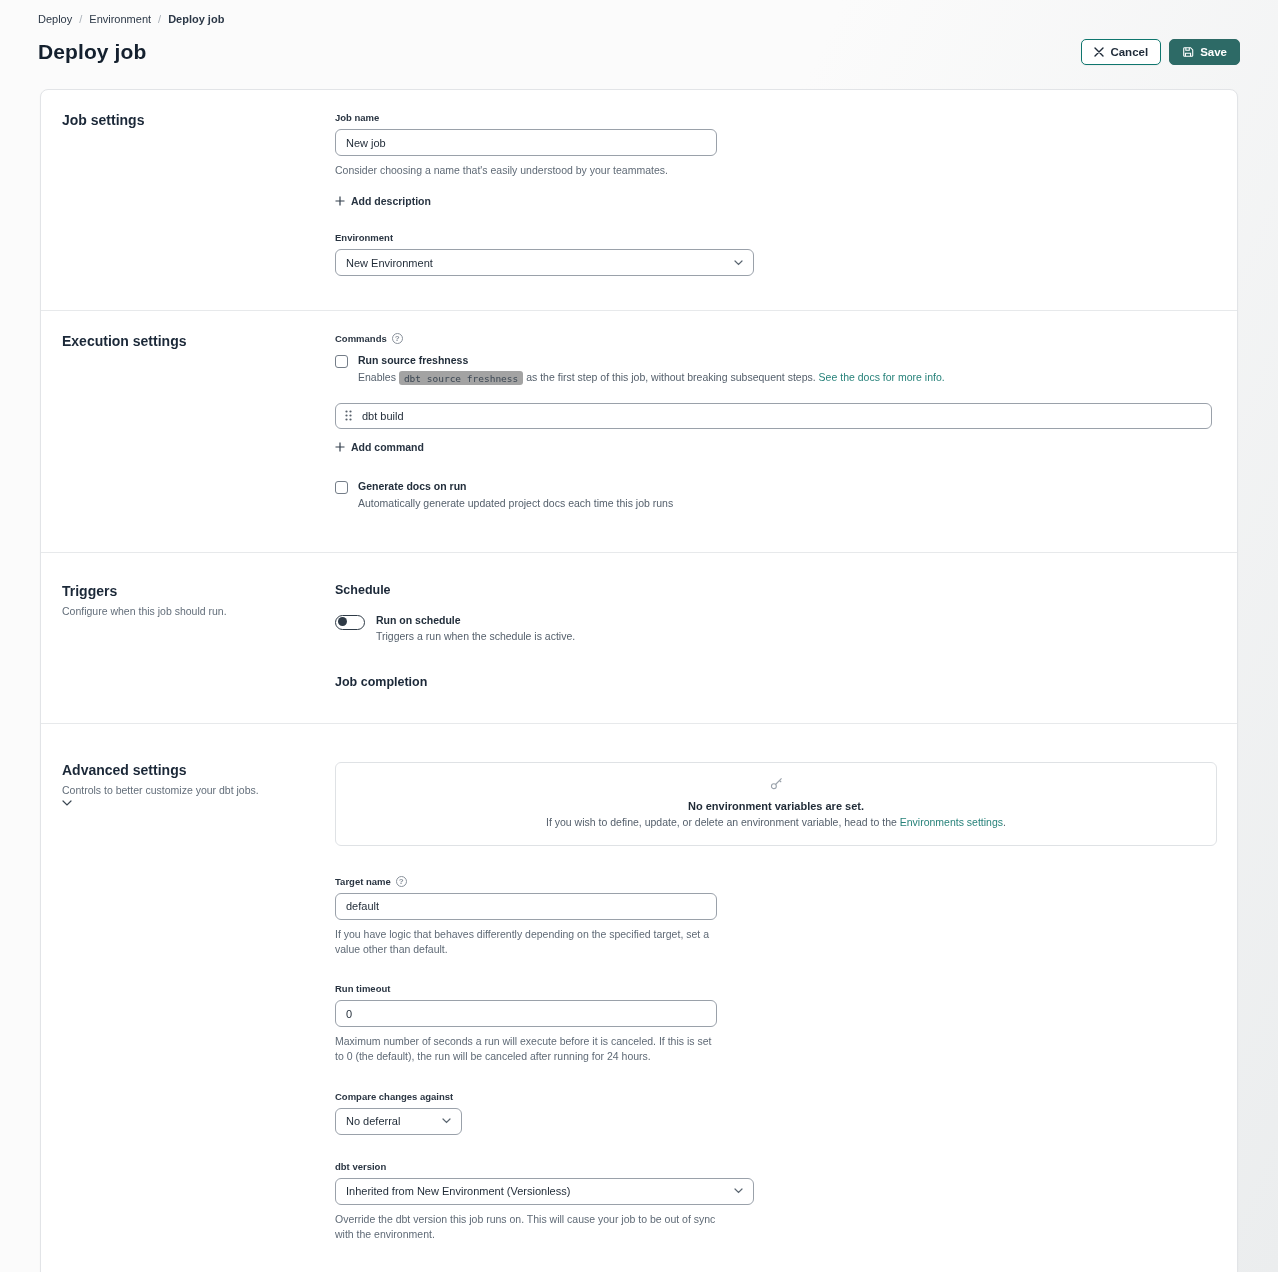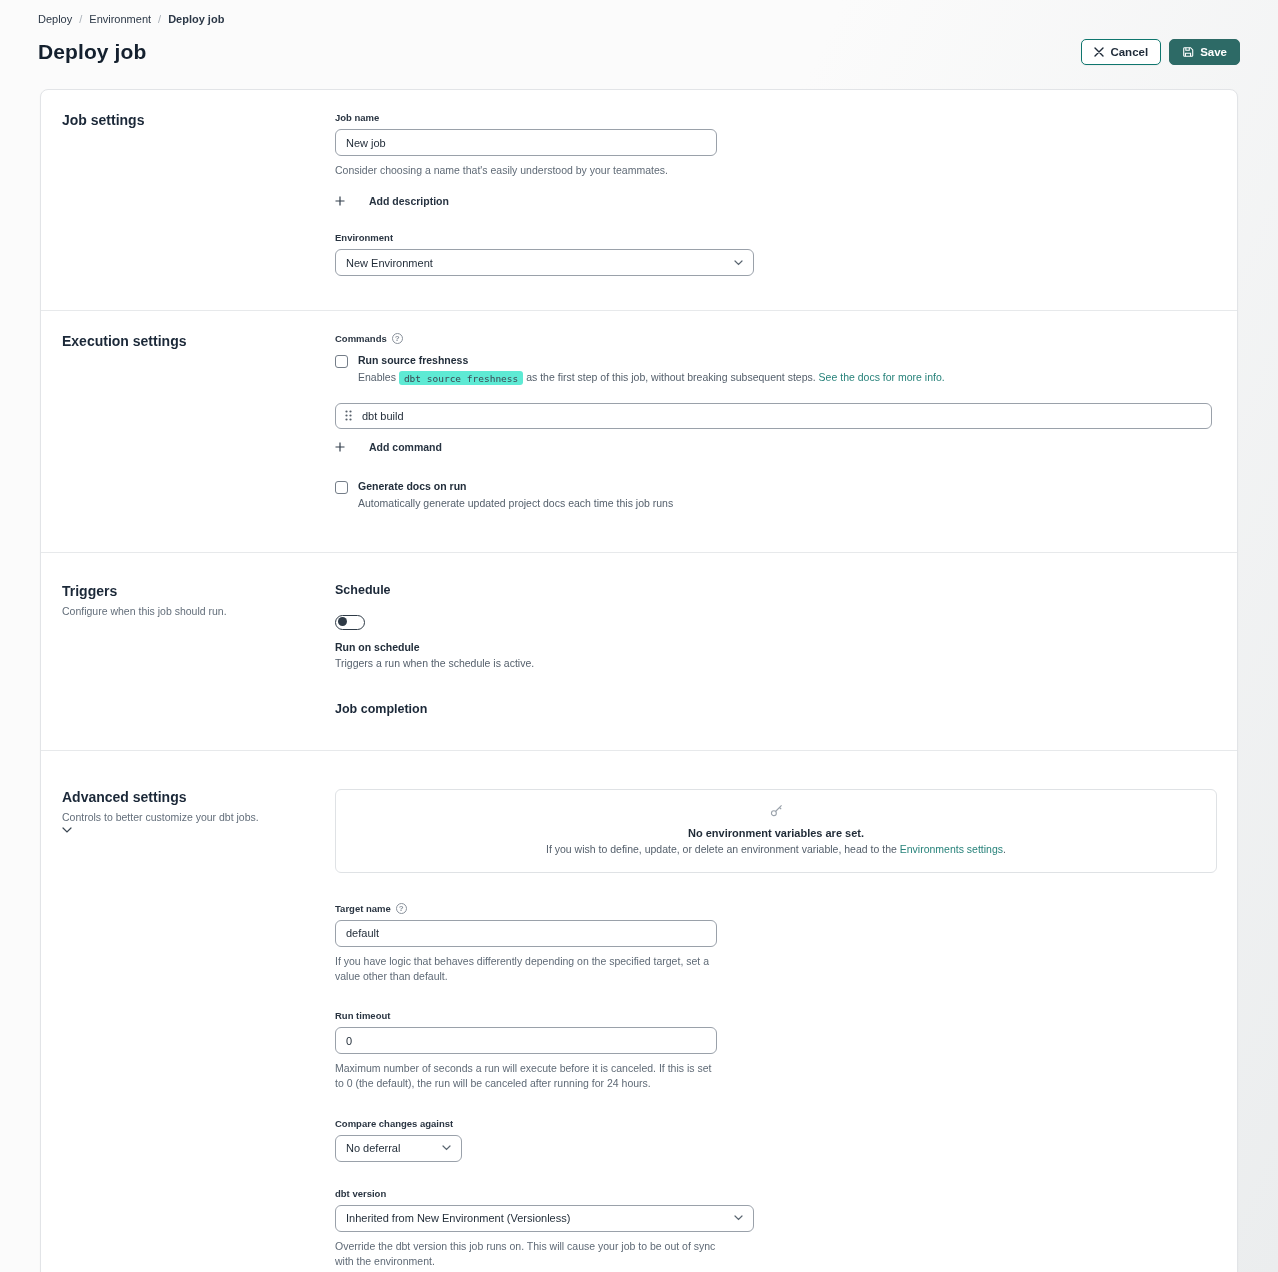--- a/index.html
+++ b/index.html
@@ -44,42 +44,42 @@
   .text-input { width:382px; height:27px; border:1px solid #9aa1aa; border-radius:6px;
                 padding:0 10px; font-size:11px; color:#1f2a36; background:#fff;
                 font-family:"Liberation Sans","DejaVu Sans",sans-serif; margin-top:6px; display:block; }
   .select { width:419px; height:27px; border:1px solid #9aa1aa; border-radius:6px;
             padding:0 10px; font-size:11px; color:#1f2a36; background:#fff; margin-top:6px;
             display:flex; align-items:center; justify-content:space-between; cursor:pointer; }
   .select.narrow { width:127px; }
   .help-text { font-size:10.5px; color:#5f6a76; margin-top:7px; line-height:1.45; max-width:384px; }
   .link { color:#27827a; cursor:pointer; }
 
-  .add-link { display:inline-flex; align-items:center; gap:24px; font-size:10.5px; font-weight:600;
+  .add-link { display:inline-flex; align-items:center; gap:6px; font-size:10.5px; font-weight:600;
               color:#273341; cursor:pointer;text-align:center; }
 
   .q-icon { width:11px; height:11px; border:1px solid #8a929c; border-radius:50%;
             color:#8a929c; font-size:8px; line-height:9px; text-align:center; display:inline-block; }
   .q-icon::after { content:"?"; }
 
   .checkbox { width:13px; height:13px; border:1.5px solid #747d88; border-radius:3px;
               background:#fff; flex:none; cursor:pointer; margin-top:1px; }
   .check-row { display:flex; gap:10px; }
   .check-label { font-size:10.5px; font-weight:700; color:#222e3b; }
   .check-desc { font-size:10.5px; color:#55606c; margin-top:4px; line-height:1.5; }
   .code-chip { font-family:"DejaVu Sans Mono","Liberation Mono",monospace; font-size:9.5px;
-               background:#5eead4; border-radius:3px; padding:1.5px 5px; color:#3a4551; }
+               background:#a3a3a3; border-radius:3px; padding:1.5px 5px; color:#3a4551; }
 
   .command-input { display:flex; align-items:center; gap:10px; height:26px; width:877px;
                    border:1px solid #9aa1aa; border-radius:6px; padding:0 9px; margin-top:17px;
                    font-size:11px; color:#1f2a36; background:#fff; }
 
   
   .toggle-group-heading { font-size:12.5px; font-weight:700; color:#1b2838; }
-  .toggle-row { display:flex; gap:11px; margin-top:17px;flex-direction:column; }
+  .toggle-row { display:flex; gap:11px; margin-top:17px; }
   .toggle { width:30px; height:15px; border:1.5px solid #2f3b47; border-radius:9px; background:#fff;
             position:relative; flex:none; cursor:pointer; margin-top:1px; }
   .toggle .knob { position:absolute; left:2px; top:1.5px; width:9px; height:9px; border-radius:50%;
                   background:#2f3b47; }
   .toggle-label { font-size:10.5px; font-weight:700; color:#222e3b; }
   .toggle-desc { font-size:10.5px; color:#55606c; margin-top:4px; }
 
   
   .envvar-card { border:1px solid #dfe2e5; border-radius:6px; padding:13px 20px 17px;
                  text-align:center; width:100%; max-width:882px; }

